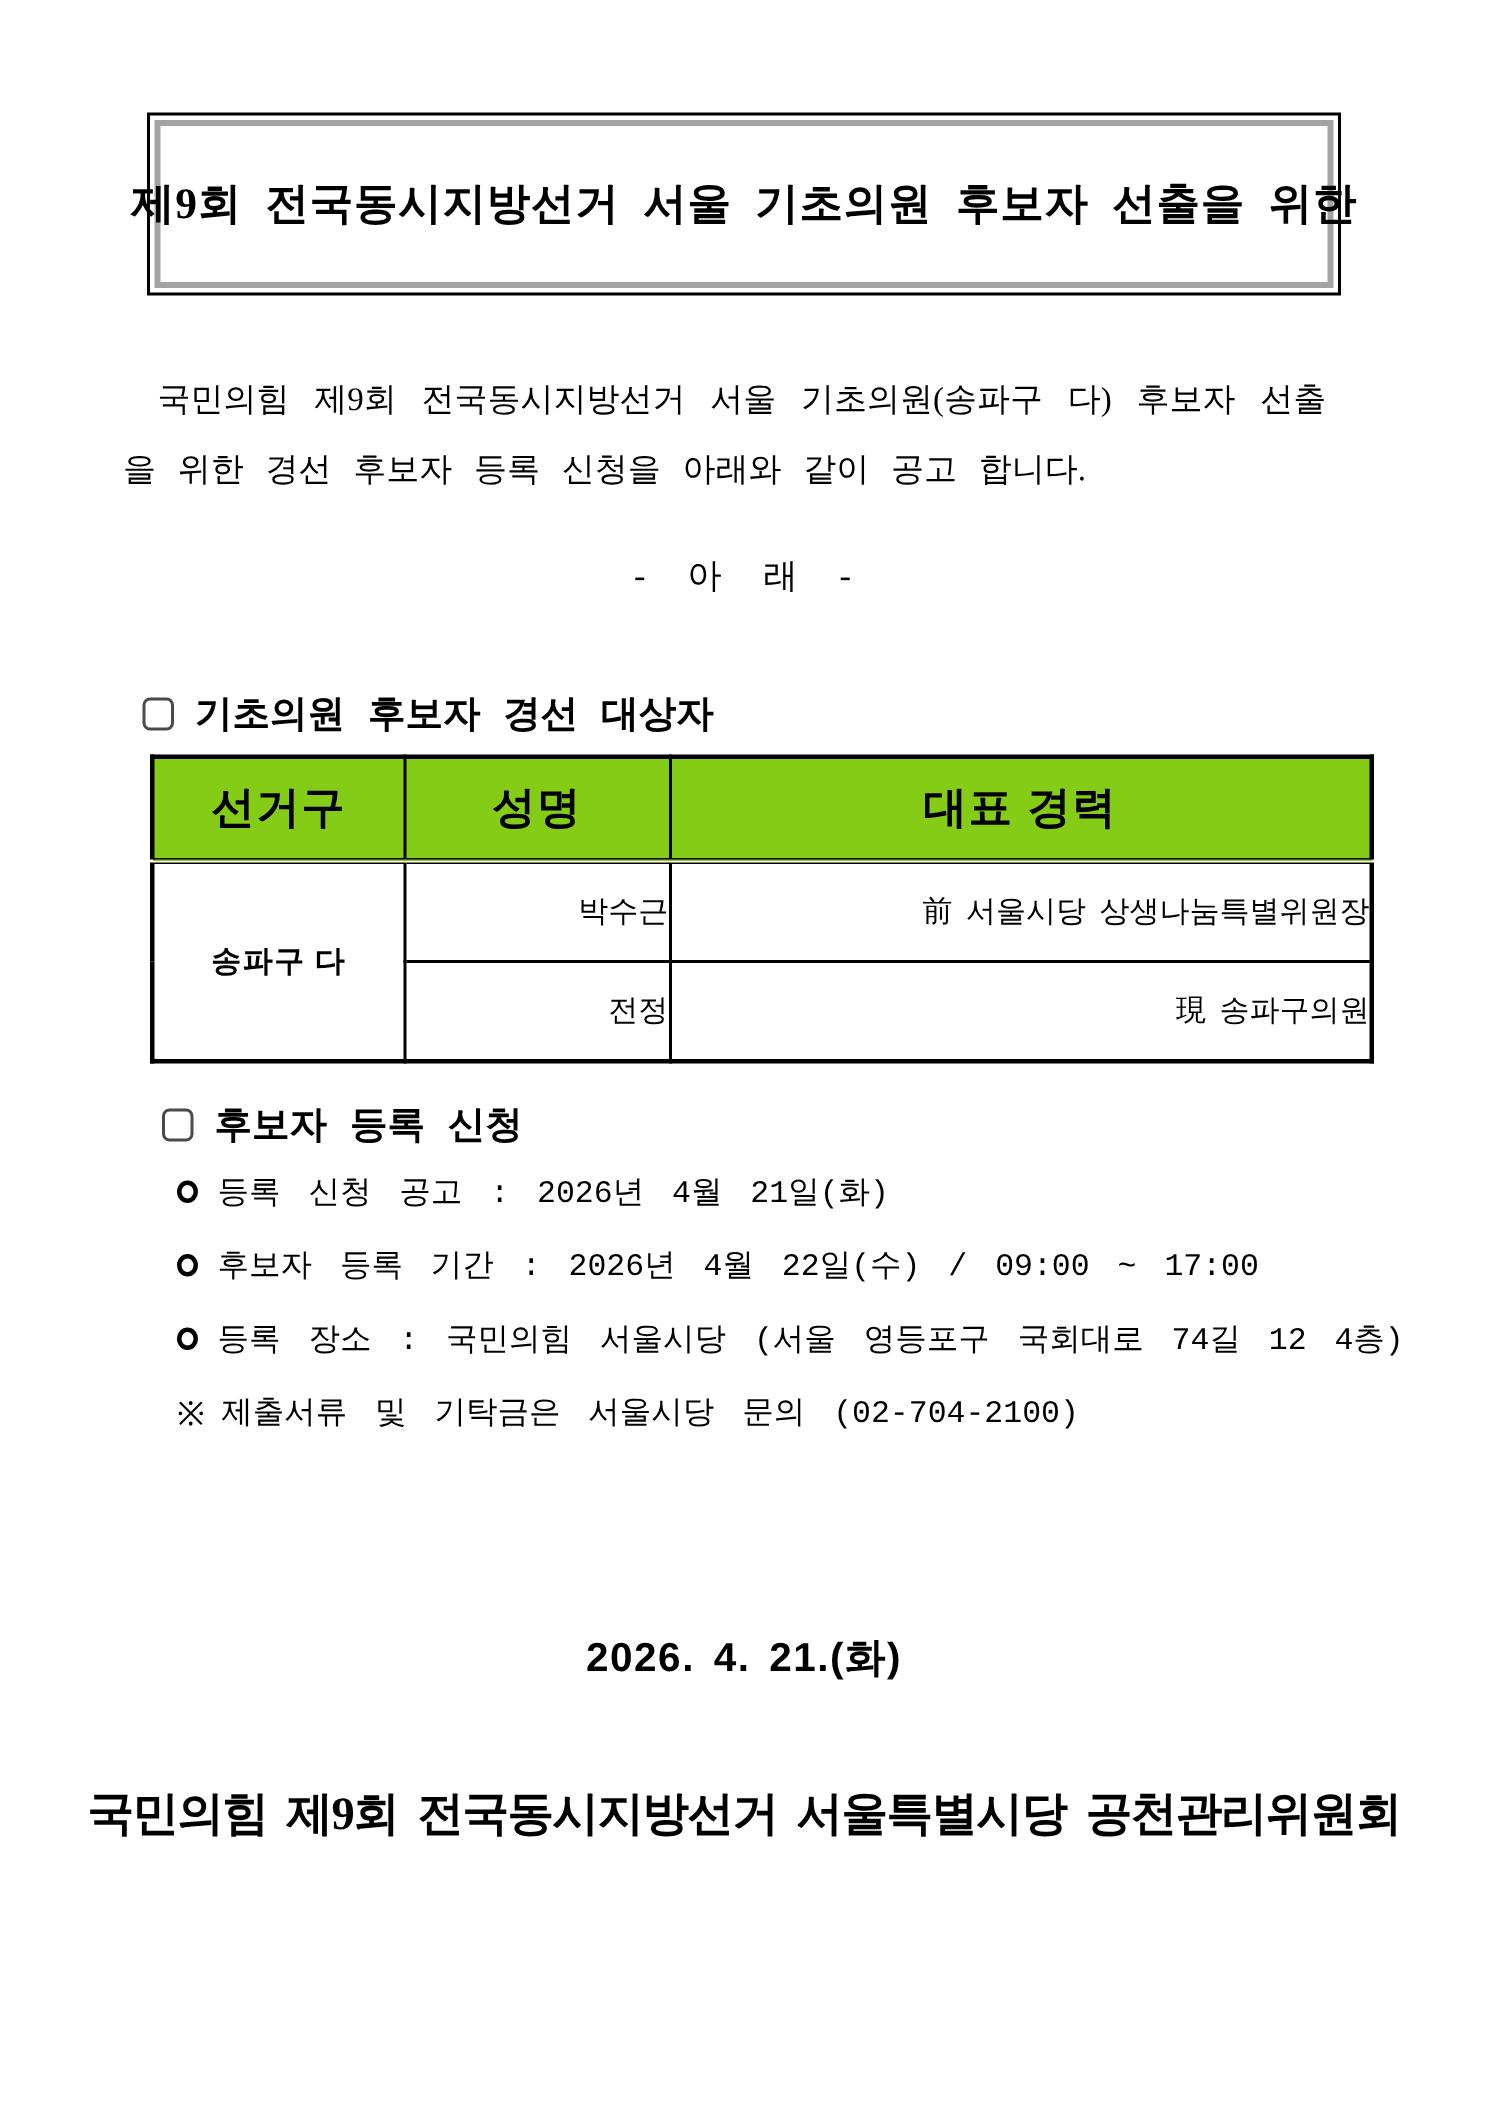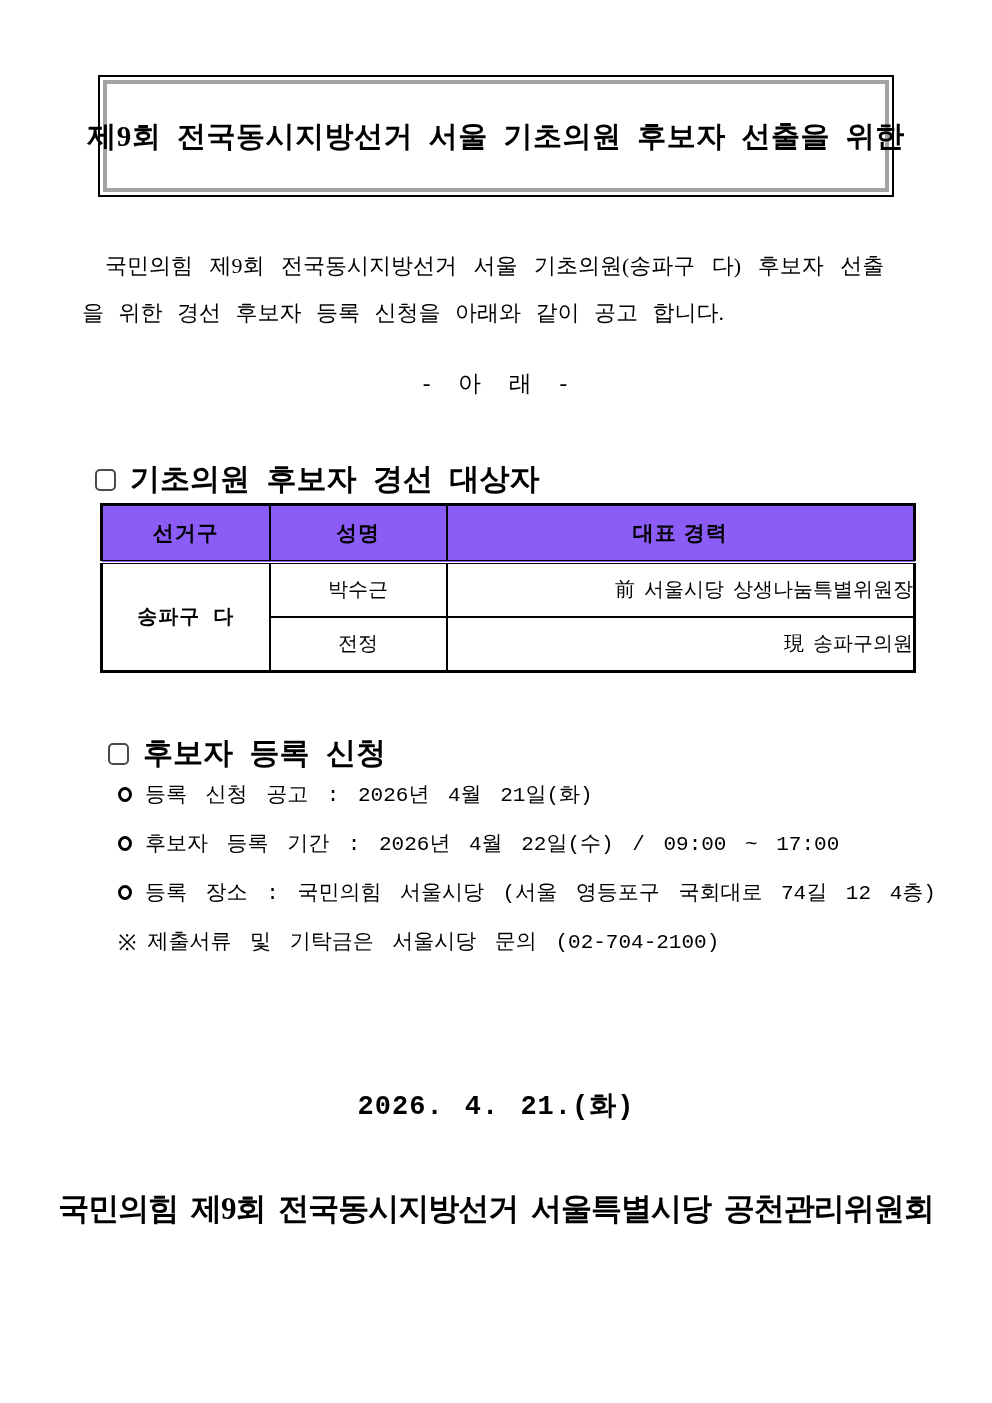--- a/index.html
+++ b/index.html
@@ -54,21 +54,21 @@
     text-align: center;
     font-size: 23px;
     word-spacing: 18px;
     letter-spacing: 2px;
   }
 
   
   .section-heading {
     position: absolute;
     left: 95px;
-    font-size: 30px;
+    font-size: 25px;
     font-weight: bold;
     word-spacing: 9px;
     display: flex;
     align-items: center;
     white-space: nowrap;
   }
   .section-heading.first { top: 459px; }
   .section-heading.second { top: 733px; padding-left: 13px; }
   .checkbox-glyph {
     display: inline-block;
@@ -87,40 +87,40 @@
     width: 813px;
     border-collapse: collapse;
     table-layout: fixed;
   }
   .candidate-table td, .candidate-table th {
     border: 2px solid #000;
     font-size: 20px;
   }
   .candidate-table { border: 3px solid #000; }
   .candidate-table th {
-    background: #8b5cf6;
-    height: 57px;
+    background: #84cc16;
+    height: 69px;
     font-family: "Liberation Sans", "DejaVu Sans", sans-serif;
     font-weight: bold;
-    font-size: 21px;
+    font-size: 29px;
     letter-spacing: 1px;
     border-bottom: 4px double #000;
     text-align: center;
   }
   .col-district { width: 168px; }
   .col-name { width: 177px; }
   .col-career { width: 468px; }
   .cell-district {
     text-align: center;
-    font-family: Liberation Mono, monospace;
+    font-family: Liberation Serif, serif;
     font-weight: bold;
     font-size: 21px;
     letter-spacing: 1px;
   }
-  .cell-name { text-align: center; height: 55px; font-family: Liberation Mono, monospace; }
+  .cell-name { text-align: right; height: 67px; font-family: Liberation Mono, monospace; }
   .cell-career { text-align: right; padding-left: 16px; word-spacing: 4px; }
 
   
   .reg-list {
     position: absolute;
     left: 118px; top: 779px;
     width: 800px;
   }
   .reg-item {
     display: flex;
@@ -145,21 +145,21 @@
     margin-right: 11px;
     flex: 0 0 auto;
   }
 
   
   .doc-date {
     position: absolute;
     left: 0; top: 1087px;
     width: 100%;
     text-align: center;
-    font-family: Liberation Mono, monospace;
+    font-family: Liberation Sans, sans-serif;
     font-weight: bold;
     font-size: 27px;
     letter-spacing: 1px;
     word-spacing: 4px;
   }
   .committee {
     position: absolute;
     left: 0; top: 1188px;
     width: 100%;
     text-align: center;

